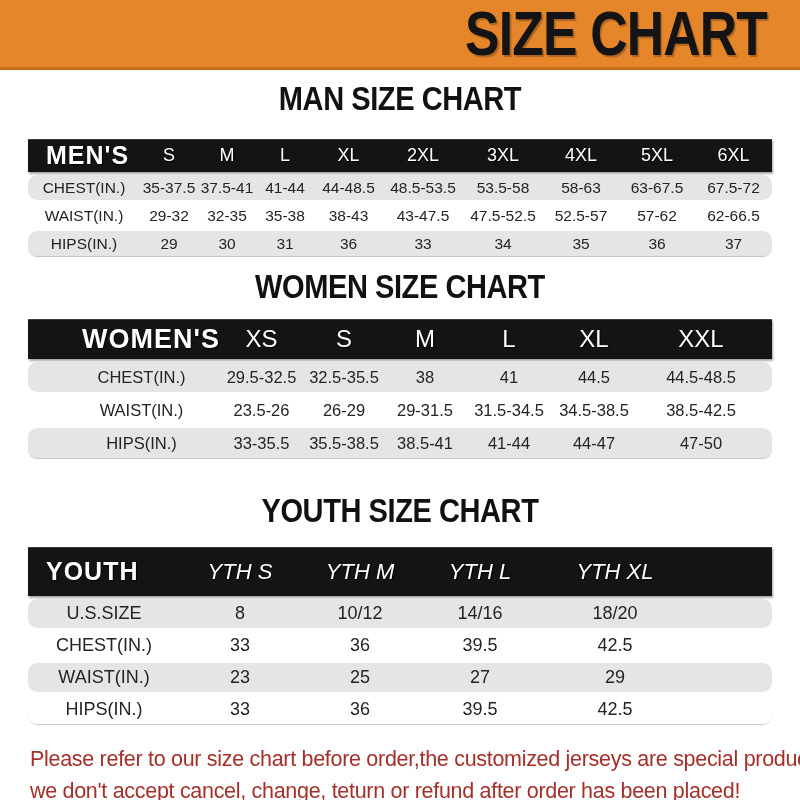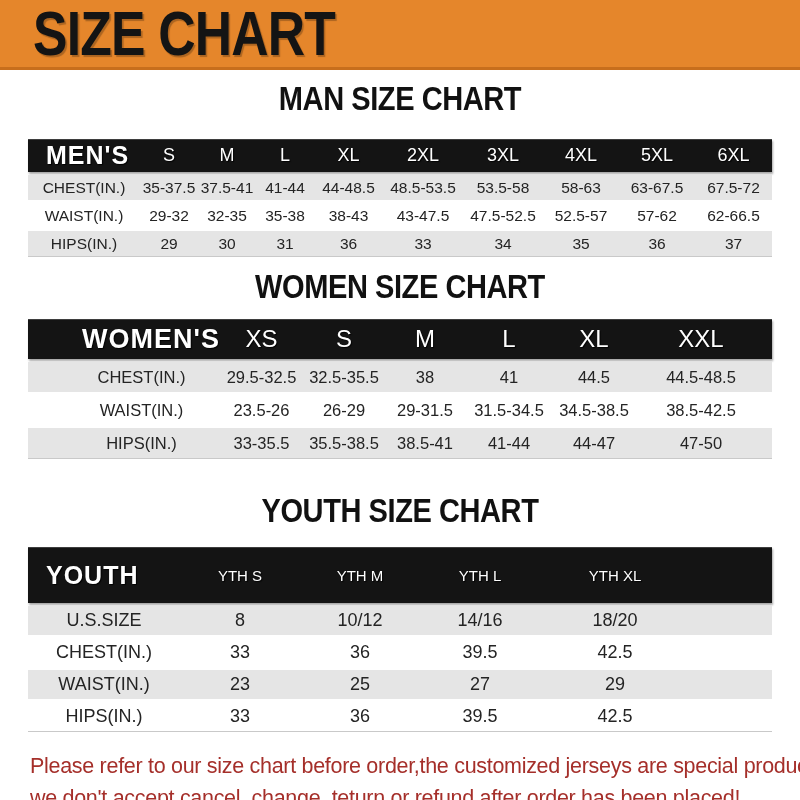--- a/index.html
+++ b/index.html
@@ -9,21 +9,21 @@
     font-family: "Liberation Sans", "DejaVu Sans", sans-serif;
     -webkit-font-smoothing: antialiased;
   }
   .page { width: 800px; height: 800px; }
 
   
   .banner {
     height: 67px;
     background: var(--banner, #E5862B);
     border-bottom: 3px solid var(--banner-border, #C76E1C);
-    display: flex; align-items: center; justify-content: flex-start;
+    display: flex; align-items: center; justify-content: flex-end;
   }
   .banner-title {
     margin: 0; color: #141414;
     font-size: 63px; font-weight: 700; letter-spacing: -1px;
     transform: scaleX(0.82); transform-origin: center;
     text-shadow: 2px 2px 1px rgba(0,0,0,0.25);
     white-space: nowrap; line-height: 1;
   }
 
   
@@ -37,50 +37,50 @@
   .heading-women { margin-top: 14px; }
   .heading-youth { margin-top: 36px; }
 
   
   .size-table { width: 744px; margin: 0 auto; }
   .mt-men   { margin-top: 24px; }
   .mt-women { margin-top: 16px; }
   .mt-youth { margin-top: 20px; }
 
   .trow { display: grid; align-items: center; }
-  .trow + .trow { margin-top: 3px; }
+  .trow + .trow { margin-top: 3px; border-radius: 9px; }
 
   .grid-men   { grid-template-columns: 112px 58px 58px 58px 69px 80px 80px 76px 76px 77px; }
   .grid-women { grid-template-columns: 155px 85px 80px 82px 86px 84px 130px 1fr; padding-left: 36px; }
   .grid-youth { grid-template-columns: 152px 120px 120px 120px 150px 1fr; }
 
   .thead {
     background: var(--header-bar, #141414); color: #fff;
     box-shadow: inset 0 1px 0 rgba(255,255,255,0.18), 1px 2px 2px rgba(0,0,0,0.35);
   }
   .thead-men   { height: 33px; }
   .thead-women { height: 40px; }
-  .thead-youth { height: 56px; }
+  .thead-youth { height: 49px; }
 
   .corner {
     font-weight: 700; text-align: left; padding-left: 18px;
     letter-spacing: 1px; white-space: nowrap;
     text-shadow: 1px 1px 1px rgba(0,0,0,0.9);
   }
   .thead-men   .corner { font-size: 25px; }
   .thead-women .corner { font-size: 27px; }
   .thead-youth .corner { font-size: 25px; }
 
   .size-h {
     text-align: center; font-weight: 400; white-space: nowrap;
     text-shadow: 1px 1px 1px rgba(0,0,0,0.9);
   }
   .thead-men   .size-h { font-size: 18px; }
   .thead-women .size-h { font-size: 24px; }
-  .thead-youth .size-h { font-size: 15px; }
+  .thead-youth .size-h { font-size: 22px; font-style: italic; }
 
   .drow { background: #ffffff; }
   .drow.gray { background: var(--row-stripe, #E5E5E5); }
   .drow-men   { height: 25px; }
   .drow-women { height: 30px; }
   .drow-youth { height: 29px; }
   .drow.last { border-bottom: 1px solid #c9c9c9; }
 
   .rlabel, .cell { text-align: center; color: #242424; white-space: nowrap; }
   .drow-men   .rlabel, .drow-men   .cell { font-size: 15.5px; }

